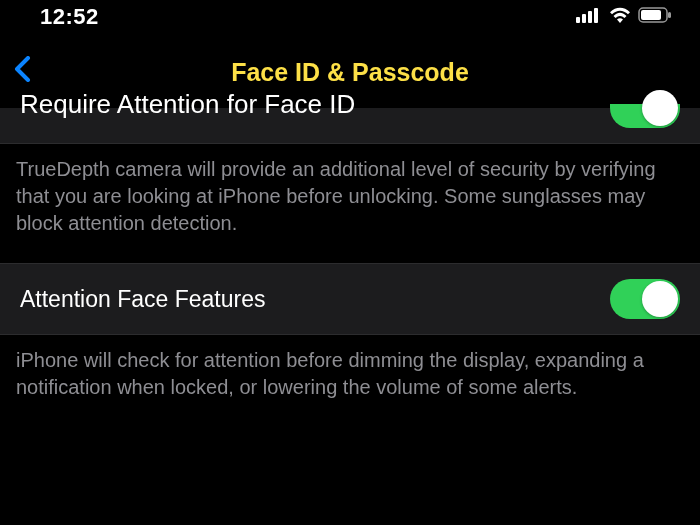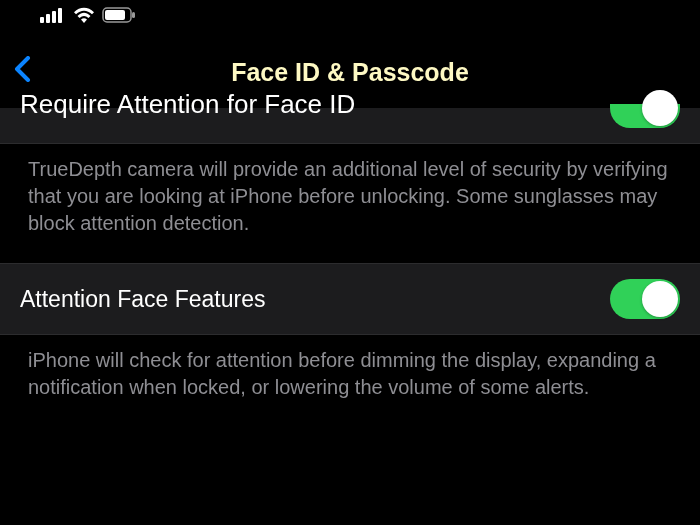--- a/index.html
+++ b/index.html
@@ -38,21 +38,21 @@
   .chevron-left {
     display: inline-block;
     margin-right: 2px;
   }
   .nav-title {
     position: absolute;
     left: 50%;
     transform: translateX(-50%);
     font-size: 25px;
     font-weight: 600;
-    color: #fef9c3;
+    color: #fde047;
   }
   .setting-row {
     display: flex;
     align-items: center;
     justify-content: space-between;
     background: #1c1c1e;
     padding: 15px 20px;
     border-top: 0.5px solid #2c2c2e;
     border-bottom: 0.5px solid #2c2c2e;
   }
@@ -101,31 +101,32 @@
     border-bottom-right-radius: 20px;
     overflow: visible;
     align-self: flex-start;
     margin-top: -4px;
   }
   .toggle.partial .knob {
     top: auto;
     bottom: 2px;
   }
   .footer-text {
-    padding: 12px 20px 26px 28px;
+    padding: 12px 20px 26px 16px;
     font-size: 20px;
     line-height: 1.35;
     color: #8e8e93;
     background: #000;
   }
 </style>
 </head>
 <body>
 
 <div class="status-bar">
+  <div class="status-time">12:52</div>
   <div class="status-right">
     <span>
       <svg width="26" height="16" viewBox="0 0 26 16">
         <rect x="0" y="10" width="4" height="6" rx="1" fill="#fff"></rect>
         <rect x="6" y="7" width="4" height="9" rx="1" fill="#fff"></rect>
         <rect x="12" y="4" width="4" height="12" rx="1" fill="#fff"></rect>
         <rect x="18" y="1" width="4" height="15" rx="1" fill="#fff"></rect>
       </svg>
     </span>
     <span>

